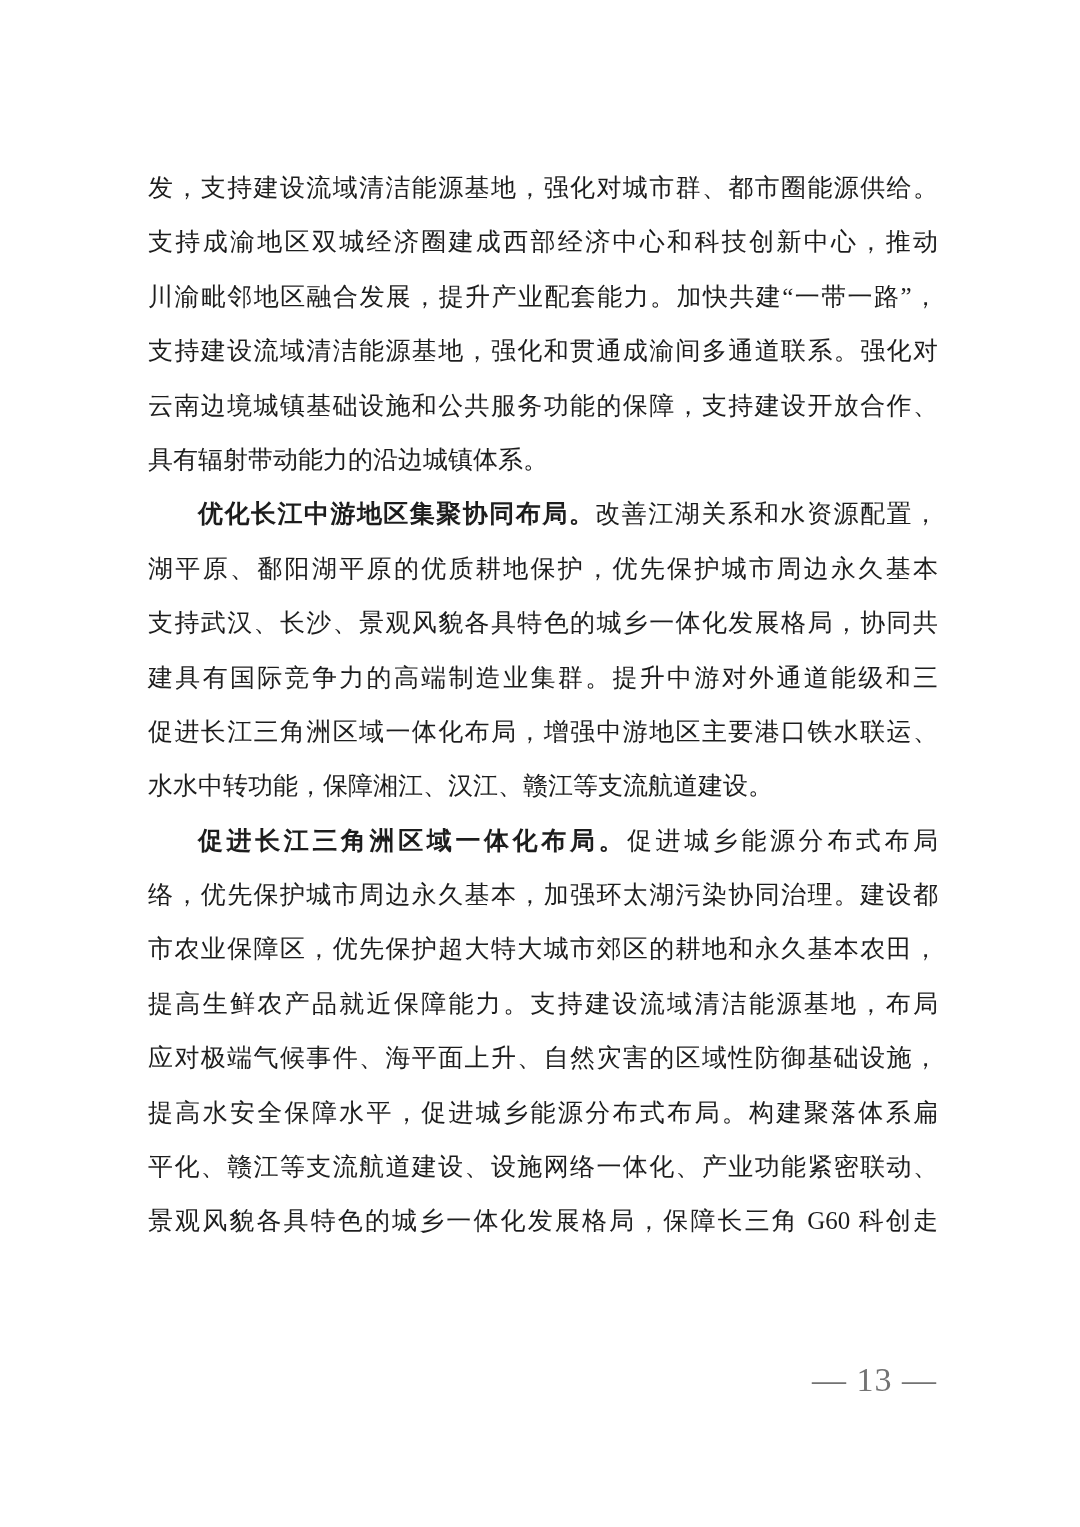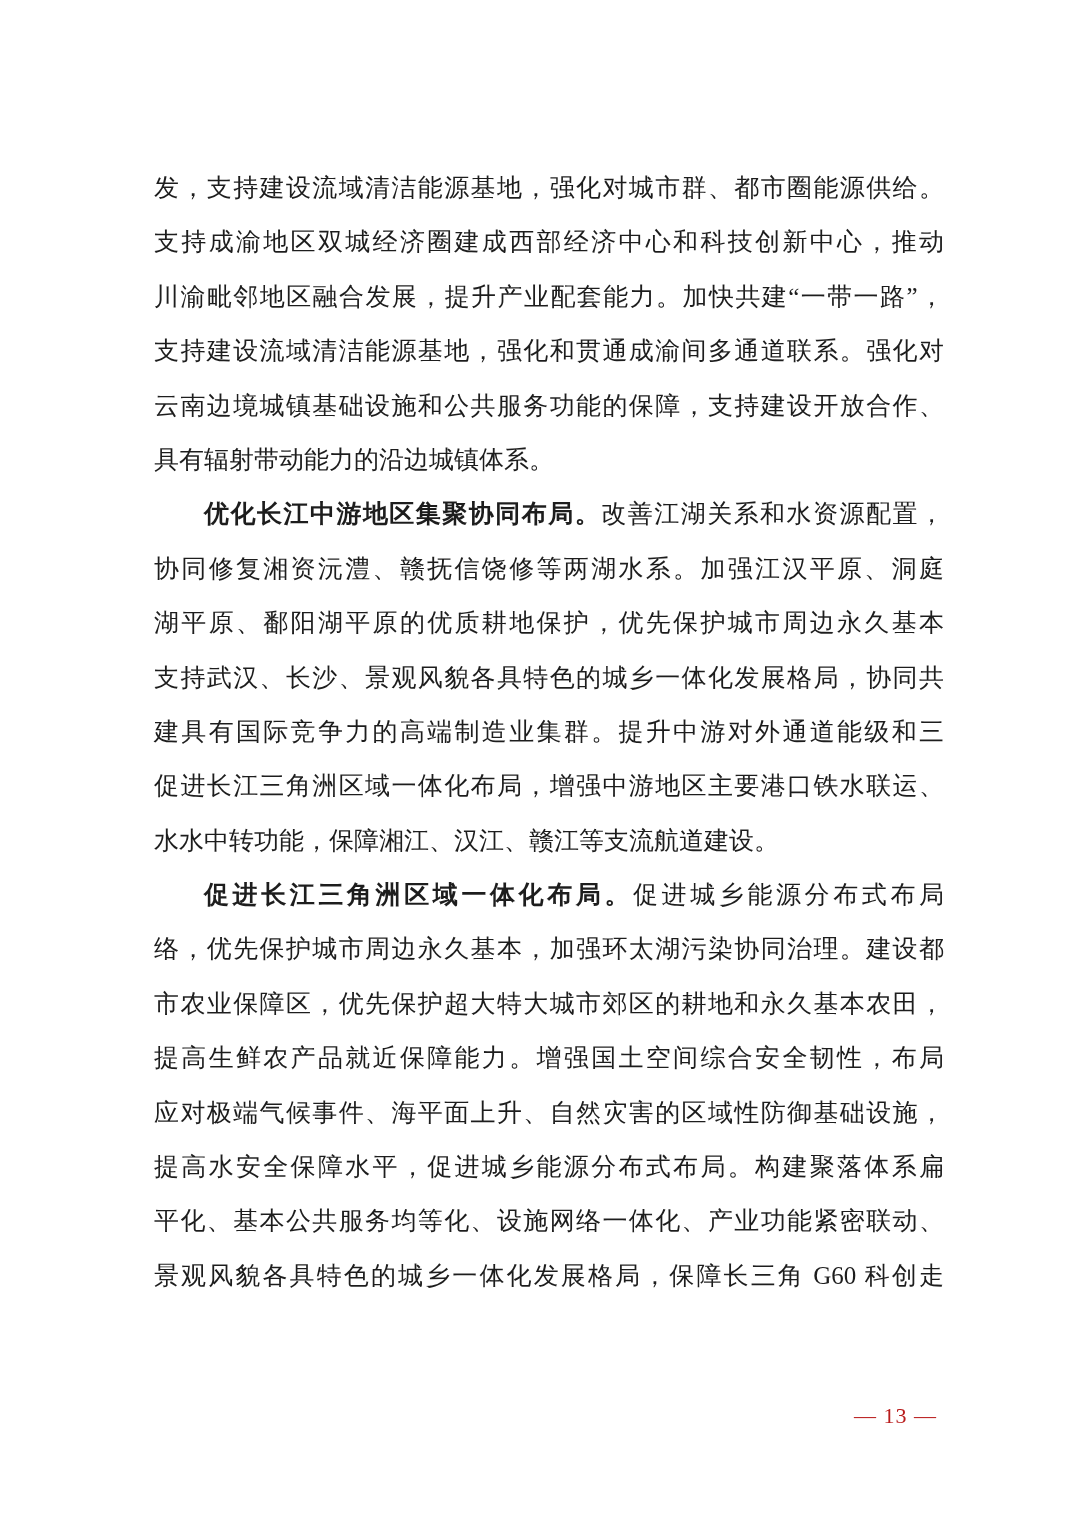--- a/index.html
+++ b/index.html
@@ -14,21 +14,21 @@
     font-family: "Liberation Serif", "DejaVu Serif", serif;
     color: #1d1d1d;
   }
   .page {
     position: absolute;
     inset: 0;
     background: #ffffff;
   }
   .textblock {
     position: absolute;
-    left: 154px;
+    left: 148px;
     top: 161px;
     width: 790px;
   }
   .line {
     height: 54.4px;
     line-height: 54.4px;
     font-size: 25px;
     text-align: justify;
     text-align-last: justify;
     overflow: visible;
@@ -38,25 +38,25 @@
     text-align-last: left;
   }
   .line.first {
     text-indent: 2em;
   }
   .bold {
     font-weight: bold;
   }
   .footer {
     position: absolute;
-    top: 1398px;
+    top: 1362px;
     right: 143px;
-    font-size: 22px;
+    font-size: 34px;
     line-height: 36px;
-    color: #b91c1c;
+    color: #737373;
     letter-spacing: 1px;
   }
 </style>
 </head>
 <body>
 
 <div class="page">
 
   <div class="textblock">
 
@@ -64,36 +64,35 @@
       <div class="line">发，支持建设流域清洁能源基地，强化对城市群、都市圈能源供给。</div>
       <div class="line">支持成渝地区双城经济圈建成西部经济中心和科技创新中心，推动</div>
       <div class="line">川渝毗邻地区融合发展，提升产业配套能力。加快共建“一带一路”，</div>
       <div class="line">支持建设流域清洁能源基地，强化和贯通成渝间多通道联系。强化对</div>
       <div class="line">云南边境城镇基础设施和公共服务功能的保障，支持建设开放合作、</div>
       <div class="line endp">具有辐射带动能力的沿边城镇体系。</div>
     </div>
 
     <div>
       <div class="line first"><span class="bold">优化长江中游地区集聚协同布局。</span><span>改善江湖关系和水资源配置，</span></div>
-      <div class="line">协同修复湘资沅澧、赣抚信饶修等两湖水系。加强江汉平原、洞庭</div>
       <div class="line">湖平原、鄱阳湖平原的优质耕地保护，优先保护城市周边永久基本</div>
       <div class="line">支持武汉、长沙、景观风貌各具特色的城乡一体化发展格局，协同共</div>
       <div class="line">建具有国际竞争力的高端制造业集群。提升中游对外通道能级和三</div>
       <div class="line">促进长江三角洲区域一体化布局，增强中游地区主要港口铁水联运、</div>
       <div class="line endp">水水中转功能，保障湘江、汉江、赣江等支流航道建设。</div>
     </div>
 
     <div>
       <div class="line first"><span class="bold">促进长江三角洲区域一体化布局。</span><span>促进城乡能源分布式布局</span></div>
       <div class="line">络，优先保护城市周边永久基本，加强环太湖污染协同治理。建设都</div>
       <div class="line">市农业保障区，优先保护超大特大城市郊区的耕地和永久基本农田，</div>
-      <div class="line">提高生鲜农产品就近保障能力。增强国土空间综合安全韧性，布局</div>
+      <div class="line">提高生鲜农产品就近保障能力。支持建设流域清洁能源基地，布局</div>
       <div class="line">应对极端气候事件、海平面上升、自然灾害的区域性防御基础设施，</div>
       <div class="line">提高水安全保障水平，促进城乡能源分布式布局。构建聚落体系扁</div>
-      <div class="line">平化、基本公共服务均等化、设施网络一体化、产业功能紧密联动、</div>
+      <div class="line">平化、赣江等支流航道建设、设施网络一体化、产业功能紧密联动、</div>
       <div class="line">景观风貌各具特色的城乡一体化发展格局，保障长三角 G60 科创走</div>
     </div>
 
   </div>
 
   <div class="footer">— 13 —</div>
 
 </div>
 
 </body></html>

